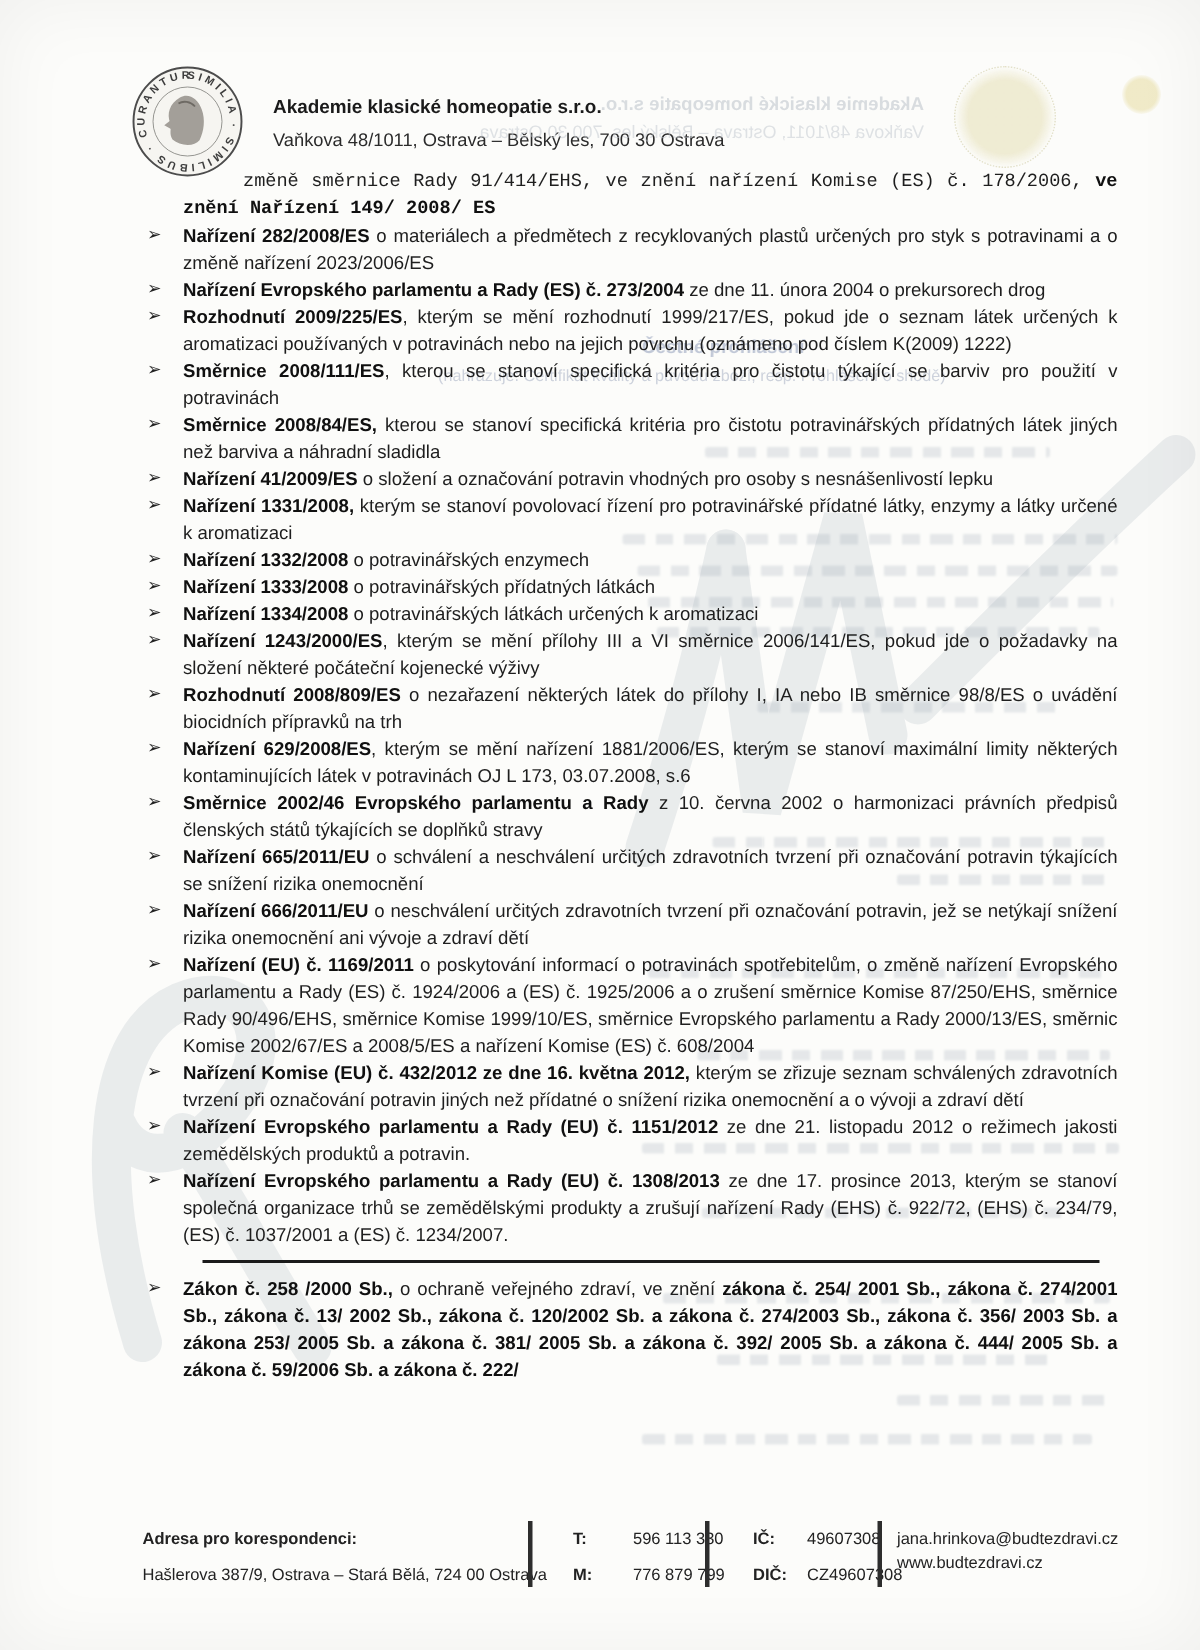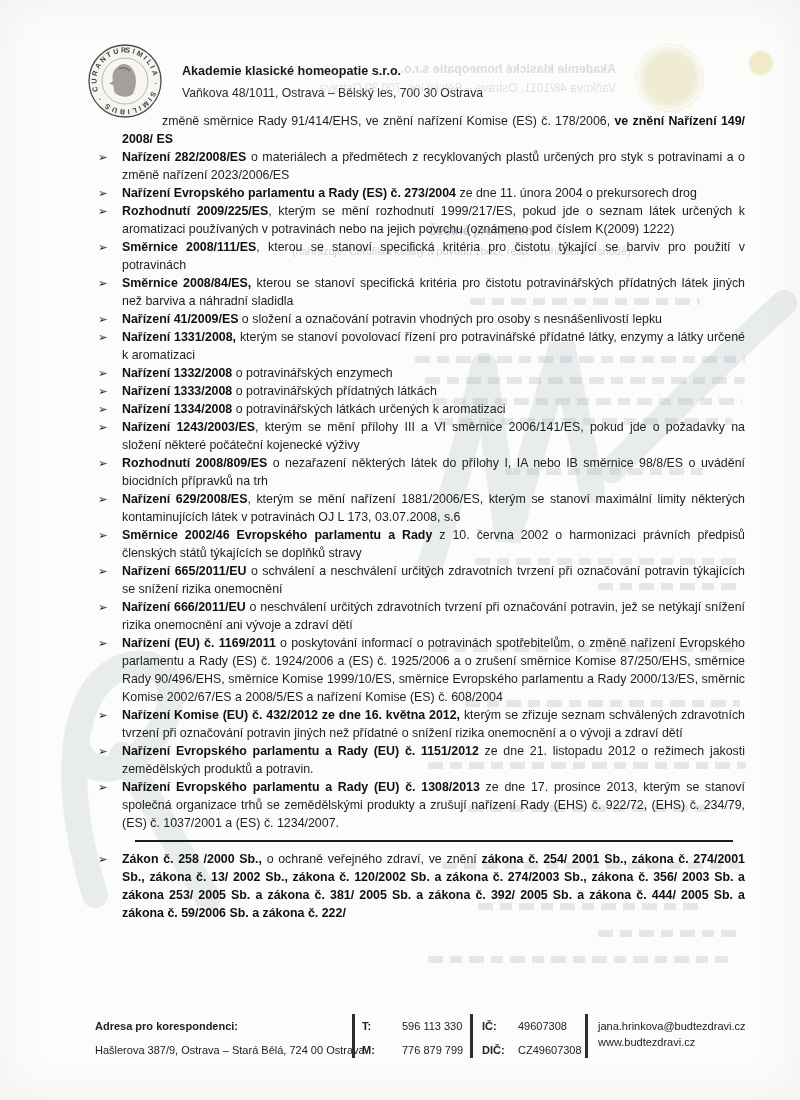--- a/index.html
+++ b/index.html
@@ -21,40 +21,40 @@
   .ghost-stamp{position:absolute;left:636px;top:44px;width:66px;height:66px;border-radius:50%;
     background:radial-gradient(circle at 50% 50%, rgba(222,214,160,.55) 0 52%, rgba(222,214,160,.18) 66%, transparent 72%);
     border:1px dotted rgba(195,190,140,.55);opacity:.8;pointer-events:none;}
   .ghost-dot{position:absolute;left:748px;top:50px;width:26px;height:26px;border-radius:50%;
     background:radial-gradient(circle, rgba(228,216,150,.5) 0 55%, transparent 75%);pointer-events:none;}
   
   .list{
     position:absolute;left:97px;top:112px;width:648px;height:902px;overflow:hidden;
     font-size:12.4px;line-height:18px;
   }
-  .intro{padding-left:25px;text-indent:40px;text-align:justify;}
+  .intro{padding-left:25px;text-indent:40px;text-align:justify;font-family:Liberation Mono, monospace;}
   .item{position:relative;padding-left:25px;text-align:justify;}
   .bullet{position:absolute;left:1px;top:0;font-size:11.5px;color:#222;}
   .bold{font-weight:700;color:#101010;}
   .divider{height:2px;background:#1b1b1b;margin:8px 12px 8px 38px;}
   
   .wm{position:absolute;left:0;top:0;pointer-events:none;opacity:.15;}
   
   .bl{position:absolute;height:7px;border-radius:2px;opacity:.22;filter:blur(.6px);pointer-events:none;
     background:repeating-linear-gradient(90deg,#96a1b0 0 15px,transparent 15px 22px,#96a1b0 22px 34px,transparent 34px 41px);}
   .bleed-heading{position:absolute;left:428px;top:224px;font-size:12.5px;font-weight:700;color:rgba(120,136,170,.45);
     transform:skewX(-2deg);filter:blur(.3px);pointer-events:none;white-space:nowrap;}
   .bleed-line{position:absolute;left:292px;top:245px;font-size:10.8px;color:rgba(128,142,172,.38);
     filter:blur(.35px);pointer-events:none;white-space:nowrap;}
   
   .footer{position:absolute;left:0;top:1012px;width:800px;height:60px;font-size:11px;color:#222;}
   .f-line{position:absolute;white-space:nowrap;text-align:right;}
   .fb{font-weight:700;}
   .vbar{position:absolute;top:2px;height:44px;width:2.5px;background:#2d2d2d;}
-  .frow{position:absolute;white-space:nowrap;}
+  .frow{position:absolute;white-space:nowrap;margin-left:20px;}
   .frow .lab{display:inline-block;font-weight:700;}
   .frow .val{display:inline-block;}
 </style>
 </head>
 <body>
 
 <svg class="wm" width="800" height="1100" viewBox="0 0 800 1100">
   <g fill="none" stroke="#8494a3" stroke-width="26" stroke-linecap="round">
     <path d="M 95 895 C 60 780, 70 690, 120 668 C 170 648, 190 700, 148 745 C 115 780, 88 772, 78 750"></path>
     <path d="M 122 755 C 152 800, 178 850, 208 898"></path>
@@ -112,21 +112,21 @@
 <div class="item"><span class="bullet">➢</span><span class="bold">Nařízení 282/2008/ES</span><span> o materiálech a předmětech z recyklovaných plastů určených pro styk s potravinami a o změně nařízení 2023/2006/ES</span></div>
     <div class="item"><span class="bullet">➢</span><span class="bold">Nařízení Evropského parlamentu a Rady (ES) č. 273/2004</span><span> ze dne 11. února 2004 o prekursorech drog</span></div>
     <div class="item"><span class="bullet">➢</span><span class="bold">Rozhodnutí 2009/225/ES</span><span>, kterým se mění rozhodnutí 1999/217/ES, pokud jde o seznam látek určených k aromatizaci používaných v potravinách nebo na jejich povrchu (oznámeno pod číslem K(2009) 1222)</span></div>
     <div class="item"><span class="bullet">➢</span><span class="bold">Směrnice 2008/111/ES</span><span>, kterou se stanoví specifická kritéria pro čistotu týkající se barviv pro použití v potravinách</span></div>
     <div class="item"><span class="bullet">➢</span><span class="bold">Směrnice 2008/84/ES,</span><span> kterou se stanoví specifická kritéria pro čistotu potravinářských přídatných látek jiných než barviva a náhradní sladidla</span></div>
     <div class="item"><span class="bullet">➢</span><span class="bold">Nařízení 41/2009/ES</span><span> o složení a označování potravin vhodných pro osoby s nesnášenlivostí lepku</span></div>
     <div class="item"><span class="bullet">➢</span><span class="bold">Nařízení 1331/2008,</span><span> kterým se stanoví povolovací řízení pro potravinářské přídatné látky, enzymy a látky určené k aromatizaci</span></div>
     <div class="item"><span class="bullet">➢</span><span class="bold">Nařízení 1332/2008</span><span> o potravinářských enzymech</span></div>
     <div class="item"><span class="bullet">➢</span><span class="bold">Nařízení 1333/2008</span><span> o potravinářských přídatných látkách</span></div>
     <div class="item"><span class="bullet">➢</span><span class="bold">Nařízení 1334/2008</span><span> o potravinářských látkách určených k aromatizaci</span></div>
-    <div class="item"><span class="bullet">➢</span><span class="bold">Nařízení 1243/2003/ES</span><span>, kterým se mění přílohy III a VI směrnice 2006/141/ES, pokud jde o požadavky na složení některé počáteční kojenecké výživy</span></div>
+    <div class="item"><span class="bullet">➢</span><span class="bold">Nařízení 1243/2000/ES</span><span>, kterým se mění přílohy III a VI směrnice 2006/141/ES, pokud jde o požadavky na složení některé počáteční kojenecké výživy</span></div>
     <div class="item"><span class="bullet">➢</span><span class="bold">Rozhodnutí 2008/809/ES</span><span> o nezařazení některých látek do přílohy I, IA nebo IB směrnice 98/8/ES o uvádění biocidních přípravků na trh</span></div>
     <div class="item"><span class="bullet">➢</span><span class="bold">Nařízení 629/2008/ES</span><span>, kterým se mění nařízení 1881/2006/ES, kterým se stanoví maximální limity některých kontaminujících látek v potravinách OJ L 173, 03.07.2008, s.6</span></div>
     <div class="item"><span class="bullet">➢</span><span class="bold">Směrnice 2002/46 Evropského parlamentu a Rady</span><span> z 10. června 2002 o harmonizaci právních předpisů členských států týkajících se doplňků stravy</span></div>
     <div class="item"><span class="bullet">➢</span><span class="bold">Nařízení 665/2011/EU</span><span> o schválení a neschválení určitých zdravotních tvrzení při označování potravin týkajících se snížení rizika onemocnění</span></div>
     <div class="item"><span class="bullet">➢</span><span class="bold">Nařízení 666/2011/EU</span><span> o neschválení určitých zdravotních tvrzení při označování potravin, jež se netýkají snížení rizika onemocnění ani vývoje a zdraví dětí</span></div>
     <div class="item"><span class="bullet">➢</span><span class="bold">Nařízení (EU) č. 1169/2011</span><span>  o poskytování informací o potravinách spotřebitelům, o změně nařízení Evropského parlamentu a Rady (ES) č. 1924/2006 a (ES) č. 1925/2006 a o zrušení směrnice Komise 87/250/EHS, směrnice Rady 90/496/EHS, směrnice Komise 1999/10/ES, směrnice Evropského parlamentu a Rady 2000/13/ES, směrnic Komise 2002/67/ES a 2008/5/ES a nařízení Komise (ES) č. 608/2004</span></div>
     <div class="item"><span class="bullet">➢</span><span class="bold">Nařízení Komise (EU) č. 432/2012  ze dne 16. května 2012,</span><span> kterým se zřizuje seznam schválených zdravotních tvrzení při označování potravin jiných než přídatné o snížení rizika onemocnění a o vývoji a zdraví dětí</span></div>
     <div class="item"><span class="bullet">➢</span><span class="bold">Nařízení Evropského parlamentu a Rady (EU) č. 1151/2012</span><span> ze dne 21. listopadu 2012 o režimech jakosti zemědělských produktů a potravin.</span></div>
     <div class="item"><span class="bullet">➢</span><span class="bold">Nařízení Evropského parlamentu a Rady (EU) č. 1308/2013</span><span> ze dne 17. prosince 2013, kterým se stanoví společná organizace trhů se zemědělskými produkty a zrušují nařízení Rady (EHS) č. 922/72, (EHS) č. 234/79, (ES) č. 1037/2001 a (ES) č. 1234/2007.</span></div>
     <div class="divider"></div>

